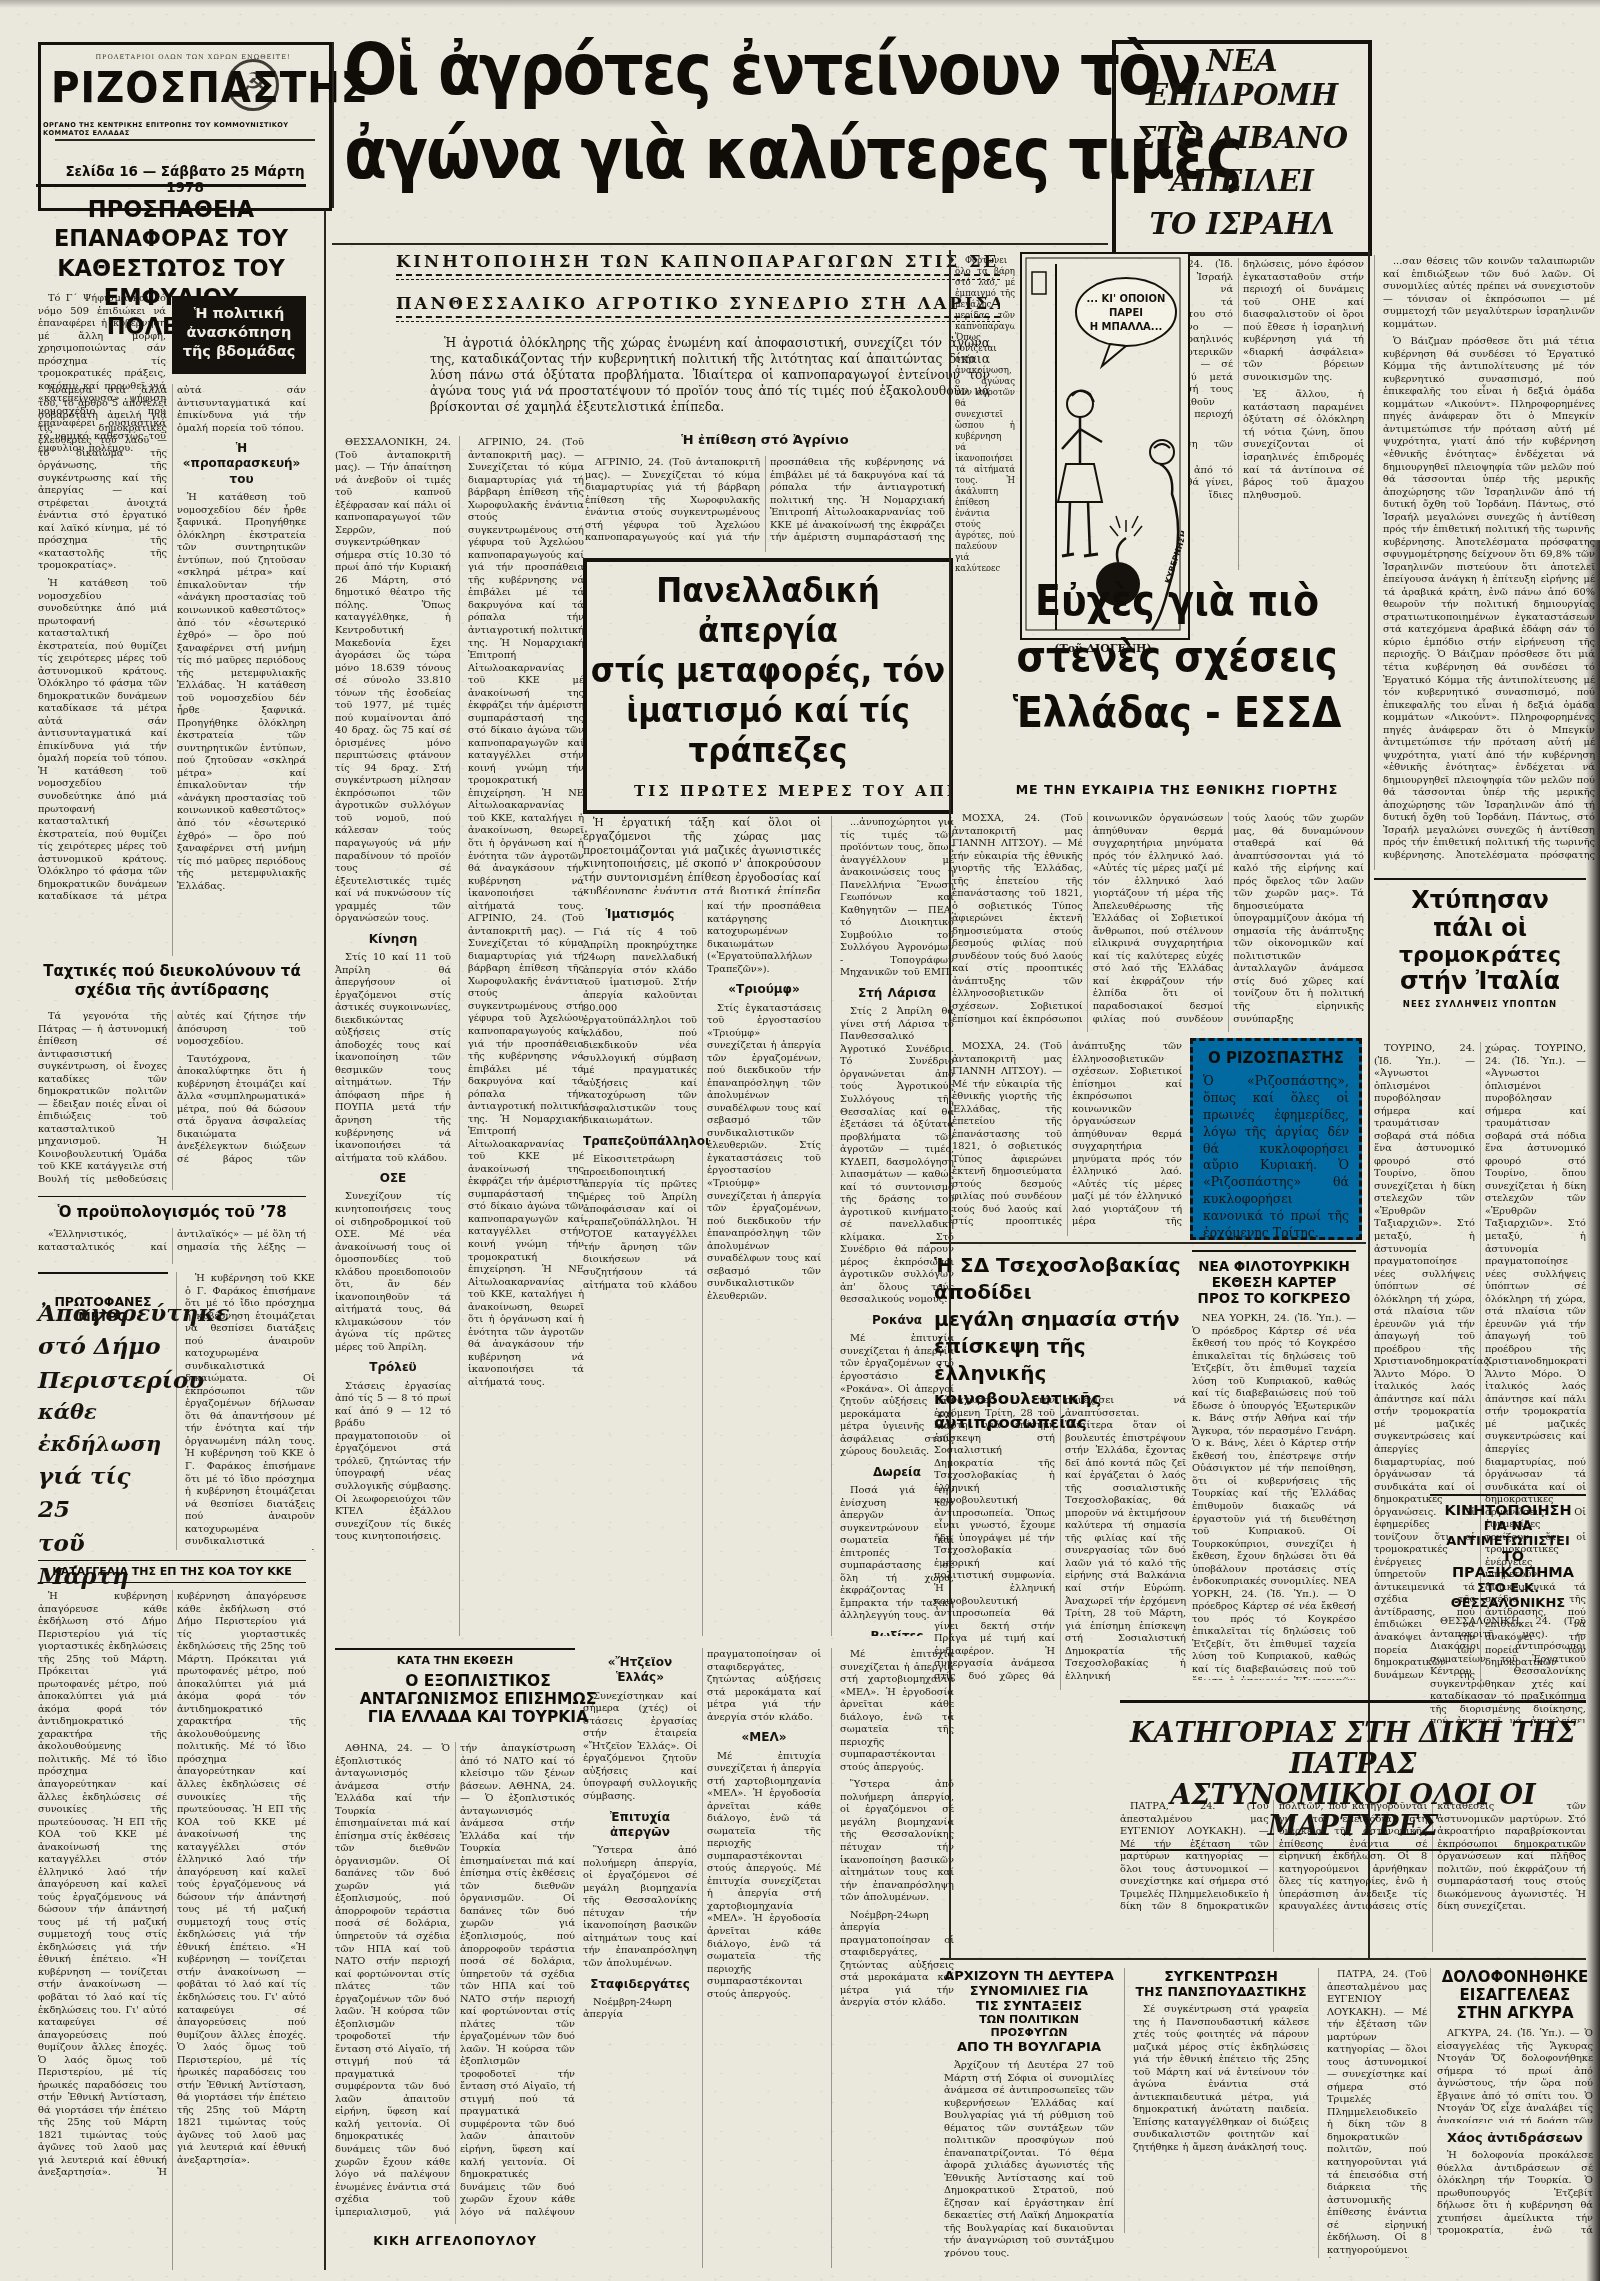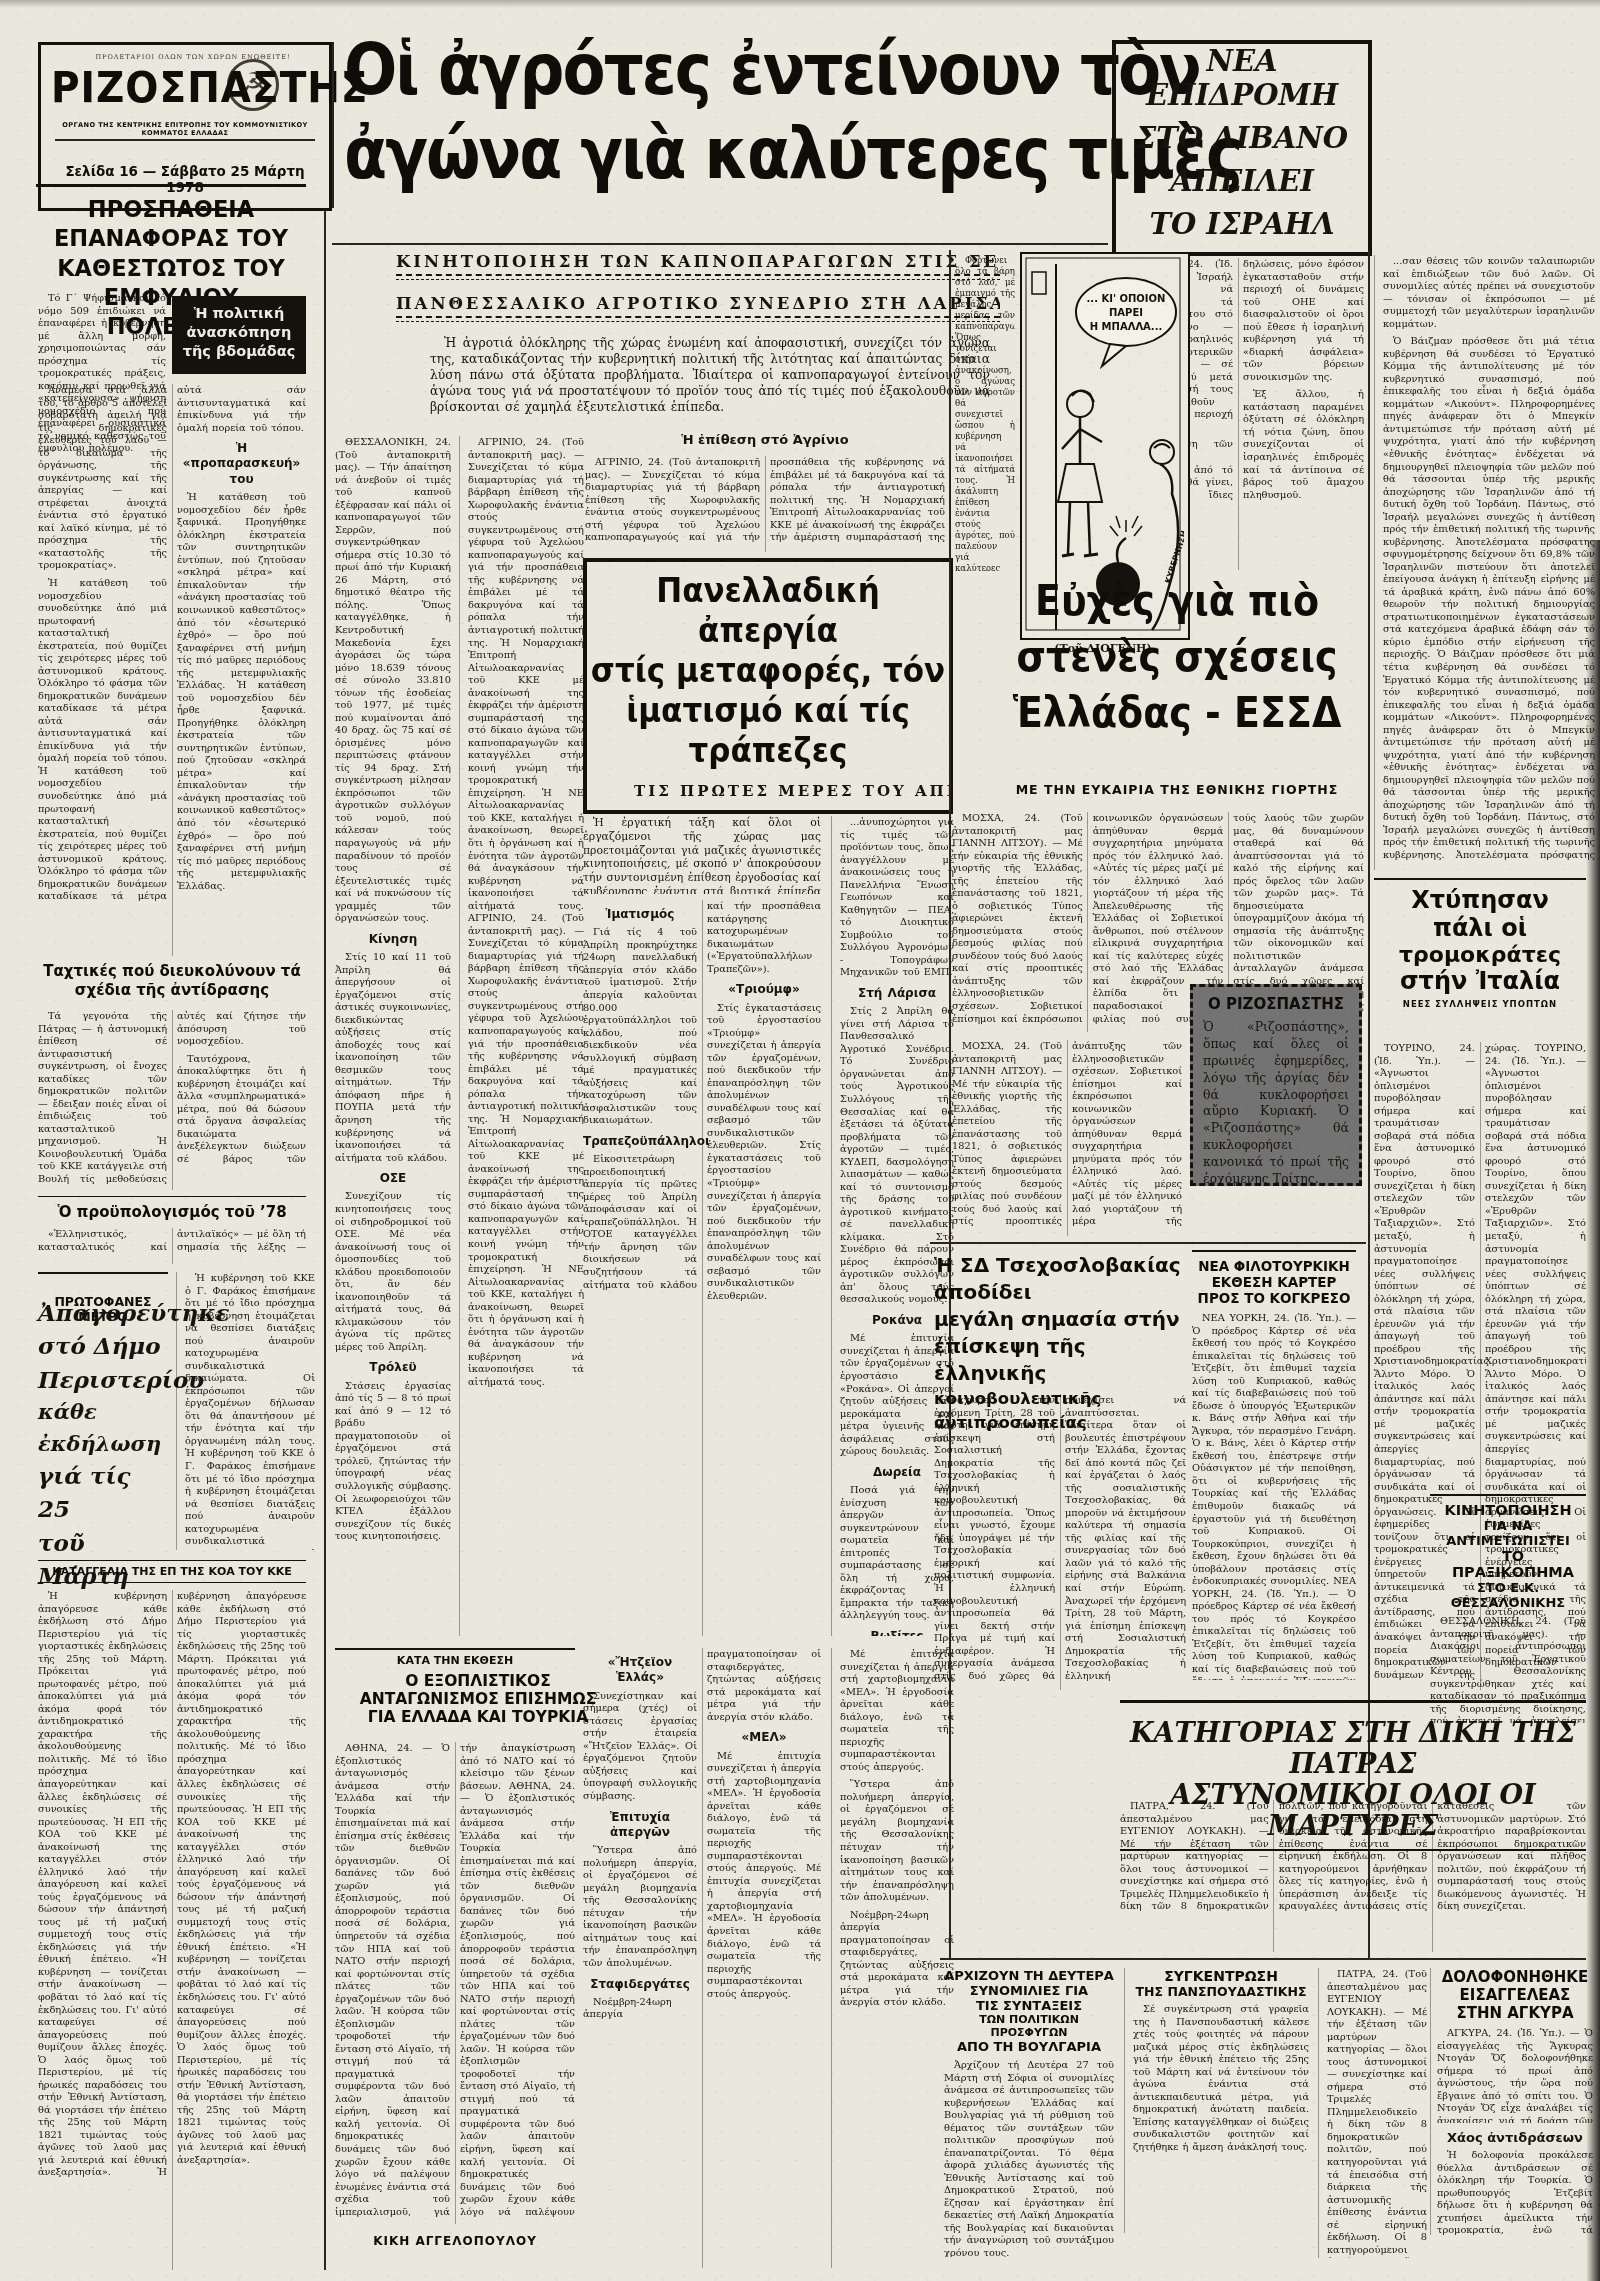--- a/index.html
+++ b/index.html
@@ -33,21 +33,21 @@
 </head>
 <body>
 
 <div id="page">
 
   <div class="abs" style="left:38px;top:42px;width:288px;height:163px;border:3px solid #15120d;background:#eae7dd;">
     <div class="abs" style="left:52px;top:8px;width:200px;font-size:6.5px;letter-spacing:1px;text-align:center;color:#3a352b;">ΠΡΟΛΕΤΑΡΙΟΙ ΟΛΩΝ ΤΩΝ ΧΩΡΩΝ ΕΝΩΘΕΙΤΕ!</div>
     <div class="abs hl" style="left:10px;top:20px;width:268px;font-size:39px;letter-spacing:1px;text-align:center;transform:scale(1,1.08);">ΡΙΖΟΣΠΑΣΤΗΣ</div>
     <div class="abs" style="left:186px;top:14px;width:46px;height:46px;border:3px solid #15120d;border-radius:50%;
                 font-size:30px;line-height:44px;text-align:center;opacity:.8;">☭</div>
-    <div class="abs hl" style="left:8px;top:76px;width:272px;font-size:6.6px;text-align:center;letter-spacing:.4px;">ΟΡΓΑΝΟ ΤΗΣ ΚΕΝΤΡΙΚΗΣ ΕΠΙΤΡΟΠΗΣ ΤΟΥ ΚΟΜΜΟΥΝΙΣΤΙΚΟΥ ΚΟΜΜΑΤΟΣ ΕΛΛΑΔΑΣ</div>
+    <div class="abs hl" style="left:2px;top:76px;width:272px;font-size:6.6px;letter-spacing:.4px;">ΟΡΓΑΝΟ ΤΗΣ ΚΕΝΤΡΙΚΗΣ ΕΠΙΤΡΟΠΗΣ ΤΟΥ ΚΟΜΜΟΥΝΙΣΤΙΚΟΥ ΚΟΜΜΑΤΟΣ ΕΛΛΑΔΑΣ</div>
     <div class="abs hrule" style="left:14px;top:94px;width:260px;height:2px;"></div>
     <div class="abs hl" style="left:8px;top:118px;width:272px;font-size:13.5px;text-align:center;">Σελίδα 16 — Σάββατο 25 Μάρτη 1978</div>
   </div>
 
   <div class="abs vrule" style="left:332px;top:42px;height:166px;"></div>
   <div class="abs hl" style="left:344px;top:28px;width:764px;font-size:64px;letter-spacing:-2px;white-space:nowrap;transform:scale(.98,1.12);transform-origin:left top;">Οἱ ἀγρότες ἐντείνουν τὸν</div>
   <div class="abs hl" style="left:344px;top:112px;width:764px;font-size:64px;letter-spacing:-2px;white-space:nowrap;transform:scale(.98,1.12);transform-origin:left top;">ἀγώνα γιὰ καλύτερες τιμὲς</div>
   <div class="abs hrule" style="left:332px;top:243px;width:776px;"></div>
 
   <div class="abs" style="left:1112px;top:40px;width:252px;height:208px;border:4px solid #15120d;">
@@ -248,21 +248,21 @@
     <div class="hl ctr" style="font-size:38px;margin-top:12px;transform:scale(1,1.12);">Ἑλλάδας - ΕΣΣΔ</div>
   </div>
   <div class="abs hl ctr" style="left:988px;top:782px;width:378px;font-size:12.5px;letter-spacing:1px;">ΜΕ ΤΗΝ ΕΥΚΑΙΡΙΑ ΤΗΣ ΕΘΝΙΚΗΣ ΓΙΟΡΤΗΣ</div>
   <div class="abs body cols3" style="left:952px;top:812px;width:412px;height:220px;">
     <p>ΜΟΣΧΑ, 24. (Τοῦ ἀνταποκριτῆ μας ΓΙΑΝΝΗ ΛΙΤΣΟΥ). — Μέ τήν εὐκαιρία τῆς ἐθνικῆς γιορτῆς τῆς Ἑλλάδας, τῆς ἐπετείου τῆς ἐπανάστασης τοῦ 1821, ὁ σοβιετικός Τύπος ἀφιερώνει ἐκτενῆ δημοσιεύματα στούς δεσμούς φιλίας πού συνδέουν τούς δυό λαούς καί στίς προοπτικές ἀνάπτυξης τῶν ἑλληνοσοβιετικῶν σχέσεων. Σοβιετικοί ἐπίσημοι καί ἐκπρόσωποι κοινωνικῶν ὀργανώσεων ἀπηύθυναν θερμά συγχαρητήρια μηνύματα πρός τόν ἑλληνικό λαό. «Αὐτές τίς μέρες μαζί μέ τόν ἑλληνικό λαό γιορτάζουν τή μέρα τῆς Ἀπελευθέρωσης τῆς Ἑλλάδας οἱ Σοβιετικοί ἄνθρωποι, πού στέλνουν εἰλικρινά συγχαρητήρια καί τίς καλύτερες εὐχές στό λαό τῆς Ἑλλάδας καί ἐκφράζουν τήν ἐλπίδα ὅτι οἱ παραδοσιακοί δεσμοί φιλίας πού συνδέουν τούς λαούς τῶν χωρῶν μας, θά δυναμώνουν σταθερά καί θά ἀναπτύσσονται γιά τό καλό τῆς εἰρήνης καί πρός ὄφελος τῶν λαῶν τῶν χωρῶν μας». Τά δημοσιεύματα ὑπογραμμίζουν ἀκόμα τή σημασία τῆς ἀνάπτυξης τῶν οἰκονομικῶν καί πολιτιστικῶν ἀνταλλαγῶν ἀνάμεσα στίς δυό χῶρες καί τονίζουν ὅτι ἡ πολιτική τῆς εἰρηνικῆς συνύπαρξης ἀνταποκρίνεται στά ζωτικά συμφέροντα ὅλων τῶν λαῶν τῆς περιοχῆς τῶν Βαλκανίων καί τῆς Ἀνατολικῆς Μεσογείου.</p>
   </div>
   <div class="abs body cols2" style="left:952px;top:1040px;width:230px;height:196px;">
     <p>ΜΟΣΧΑ, 24. (Τοῦ ἀνταποκριτῆ μας ΓΙΑΝΝΗ ΛΙΤΣΟΥ). — Μέ τήν εὐκαιρία τῆς ἐθνικῆς γιορτῆς τῆς Ἑλλάδας, τῆς ἐπετείου τῆς ἐπανάστασης τοῦ 1821, ὁ σοβιετικός Τύπος ἀφιερώνει ἐκτενῆ δημοσιεύματα στούς δεσμούς φιλίας πού συνδέουν τούς δυό λαούς καί στίς προοπτικές ἀνάπτυξης τῶν ἑλληνοσοβιετικῶν σχέσεων. Σοβιετικοί ἐπίσημοι καί ἐκπρόσωποι κοινωνικῶν ὀργανώσεων ἀπηύθυναν θερμά συγχαρητήρια μηνύματα πρός τόν ἑλληνικό λαό. «Αὐτές τίς μέρες μαζί μέ τόν ἑλληνικό λαό γιορτάζουν τή μέρα τῆς Ἀπελευθέρωσης τῆς Ἑλλάδας οἱ Σοβιετικοί ἄνθρωποι, πού στέλνουν εἰλικρινά συγχαρητήρια καί τίς καλύτερες εὐχές στό λαό τῆς Ἑλλάδας καί ἐκφράζουν τήν ἐλπίδα ὅτι οἱ παραδοσιακοί δεσμοί φιλίας πού συνδέουν τούς λαούς τῶν χωρῶν μας, θά δυναμώνουν σταθερά καί θά ἀναπτύσσονται γιά τό καλό τῆς εἰρήνης καί πρός ὄφελος τῶν λαῶν τῶν χωρῶν μας». Τά δημοσιεύματα ὑπογραμμίζουν ἀκόμα τή σημασία τῆς ἀνάπτυξης τῶν οἰκονομικῶν καί πολιτιστικῶν ἀνταλλαγῶν ἀνάμεσα στίς δυό χῶρες καί τονίζουν ὅτι ἡ πολιτική τῆς εἰρηνικῆς συνύπαρξης ἀνταποκρίνεται στά ζωτικά συμφέροντα ὅλων τῶν λαῶν τῆς περιοχῆς τῶν Βαλκανίων καί τῆς Ἀνατολικῆς Μεσογείου.</p>
   </div>
 
-  <div class="abs" style="left:1190px;top:984px;width:166px;height:196px;border:3px dashed #15120d;background:#737373;">
+  <div class="abs" style="left:1190px;top:1038px;width:166px;height:196px;border:3px dashed #15120d;background:#0369a1;">
     <div class="hl ctr" style="font-size:15px;margin-top:8px;">Ο ΡΙΖΟΣΠΑΣΤΗΣ</div>
     <div class="jus" style="font-size:12.5px;line-height:1.35;padding:6px 10px;">Ὁ «Ριζοσπάστης», ὅπως καί ὅλες οἱ πρωινές ἐφημερίδες, λόγω τῆς ἀργίας δέν θά κυκλοφορήσει αὔριο Κυριακή. Ὁ «Ριζοσπάστης» θά κυκλοφορήσει κανονικά τό πρωί τῆς ἐρχόμενης Τρίτης.</div>
   </div>
 
   <div class="abs hrule" style="left:930px;top:1242px;width:436px;"></div>
 
   <div class="abs" style="left:934px;top:1252px;width:252px;">
     <div class="hl" style="font-size:20px;line-height:1.35;">Ἡ ΣΔ Τσεχοσλοβακίας ἀποδίδει</div>
     <div class="hl" style="font-size:20px;line-height:1.35;">μεγάλη σημασία στήν</div>
     <div class="hl" style="font-size:20px;line-height:1.35;">ἐπίσκεψη τῆς ἑλληνικῆς</div>

